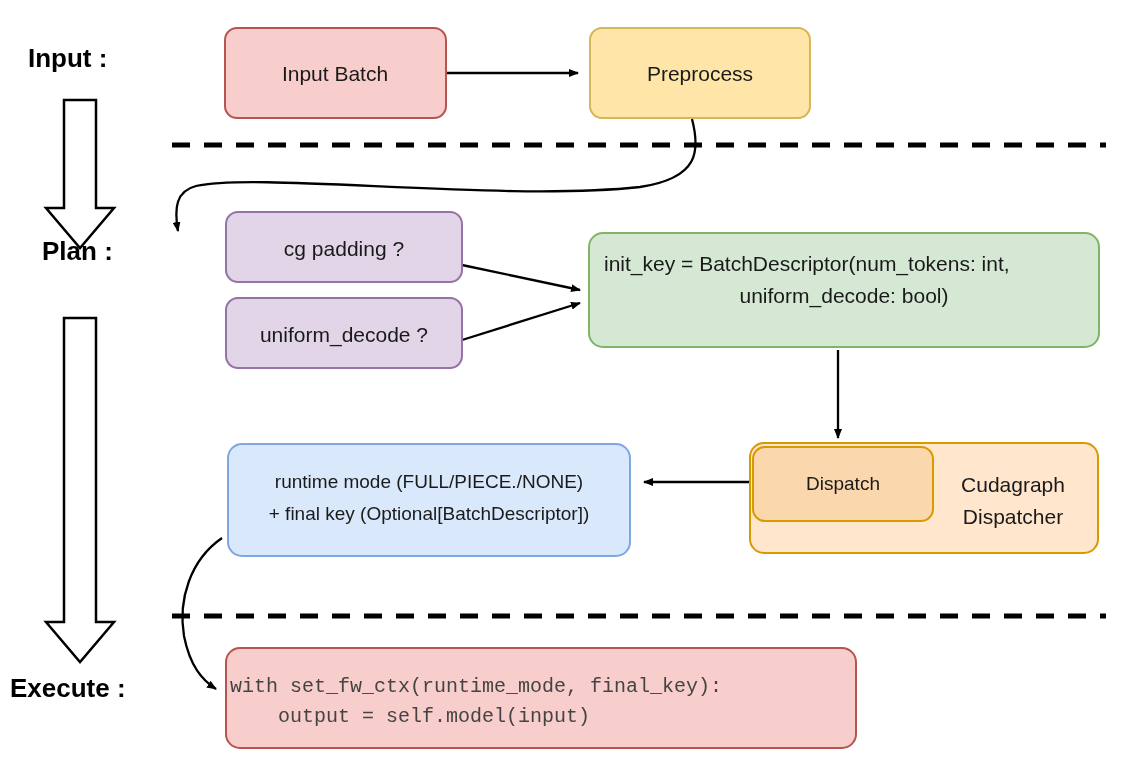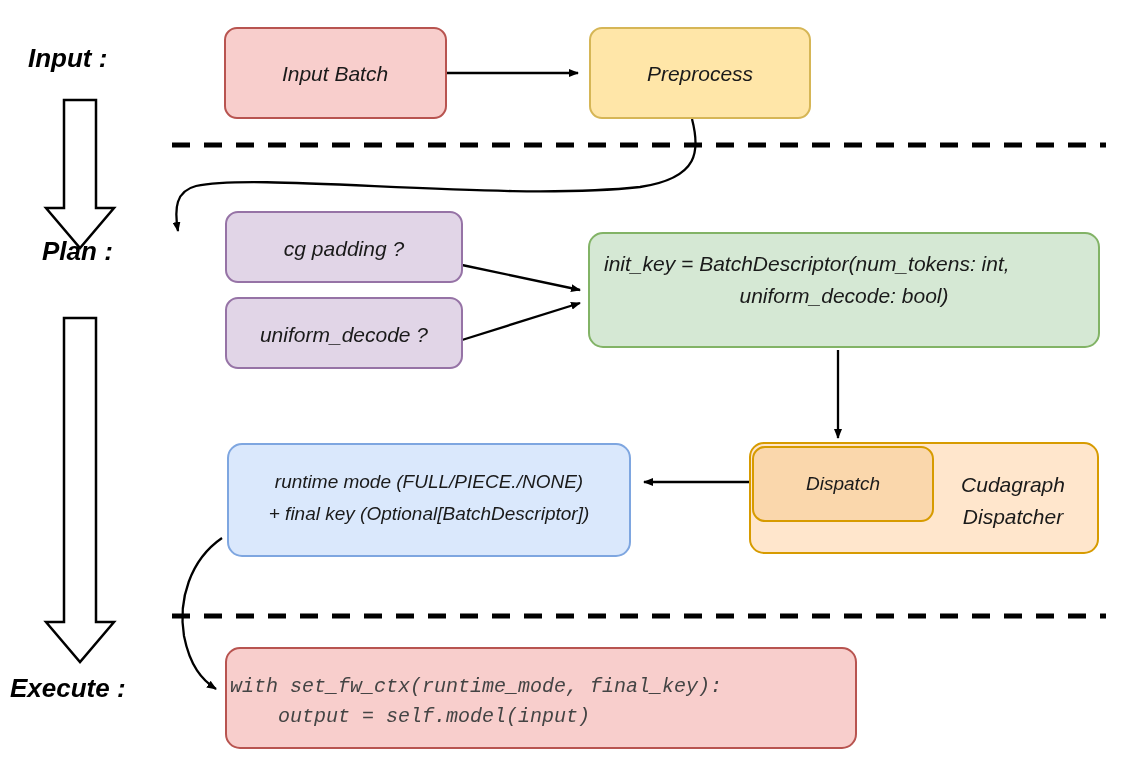--- a/index.html
+++ b/index.html
@@ -9,21 +9,20 @@
   }
   body {
     font-family: "Liberation Sans", sans-serif;
   }
   #canvas {
     position: relative;
     width: 1142px;
     height: 770px;
     background: #ffffff;
     overflow: hidden;
-    font-style: italic;
   }
   svg#diagram {
     position: absolute;
     left: 0;
     top: 0;
     width: 1142px;
     height: 770px;
   }
   .stage-label {
     font-family: "Liberation Sans", sans-serif;

